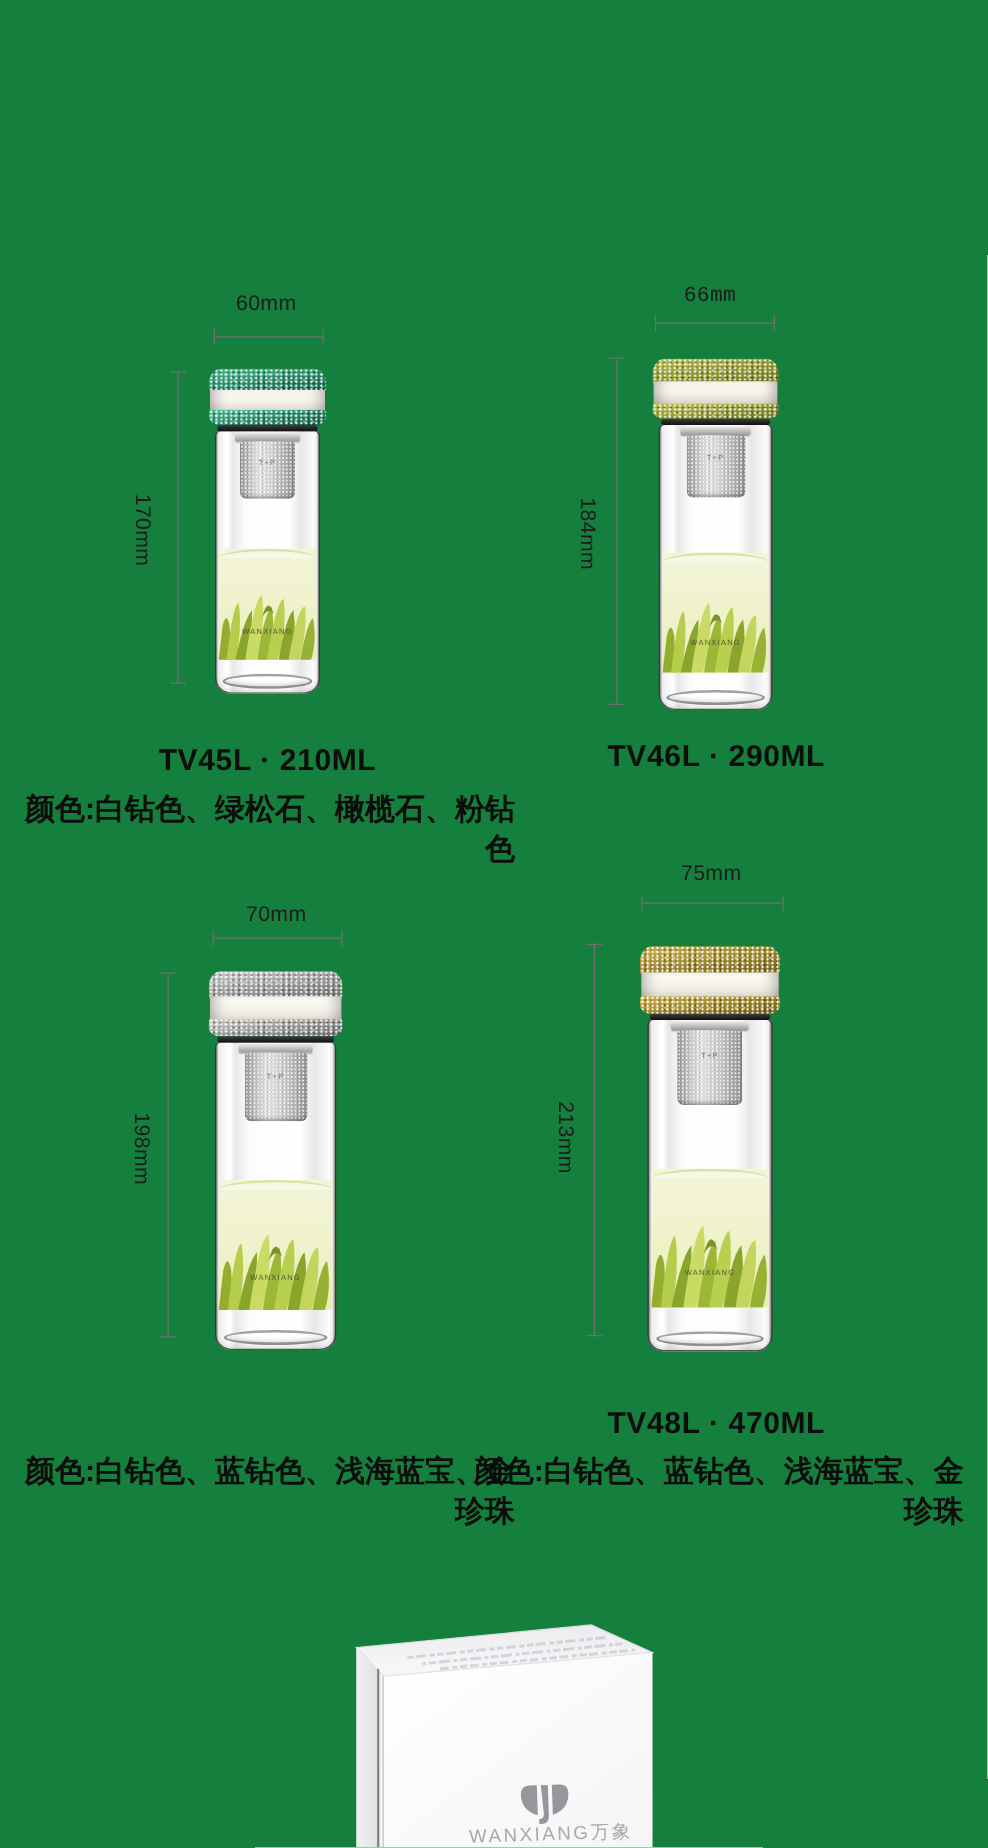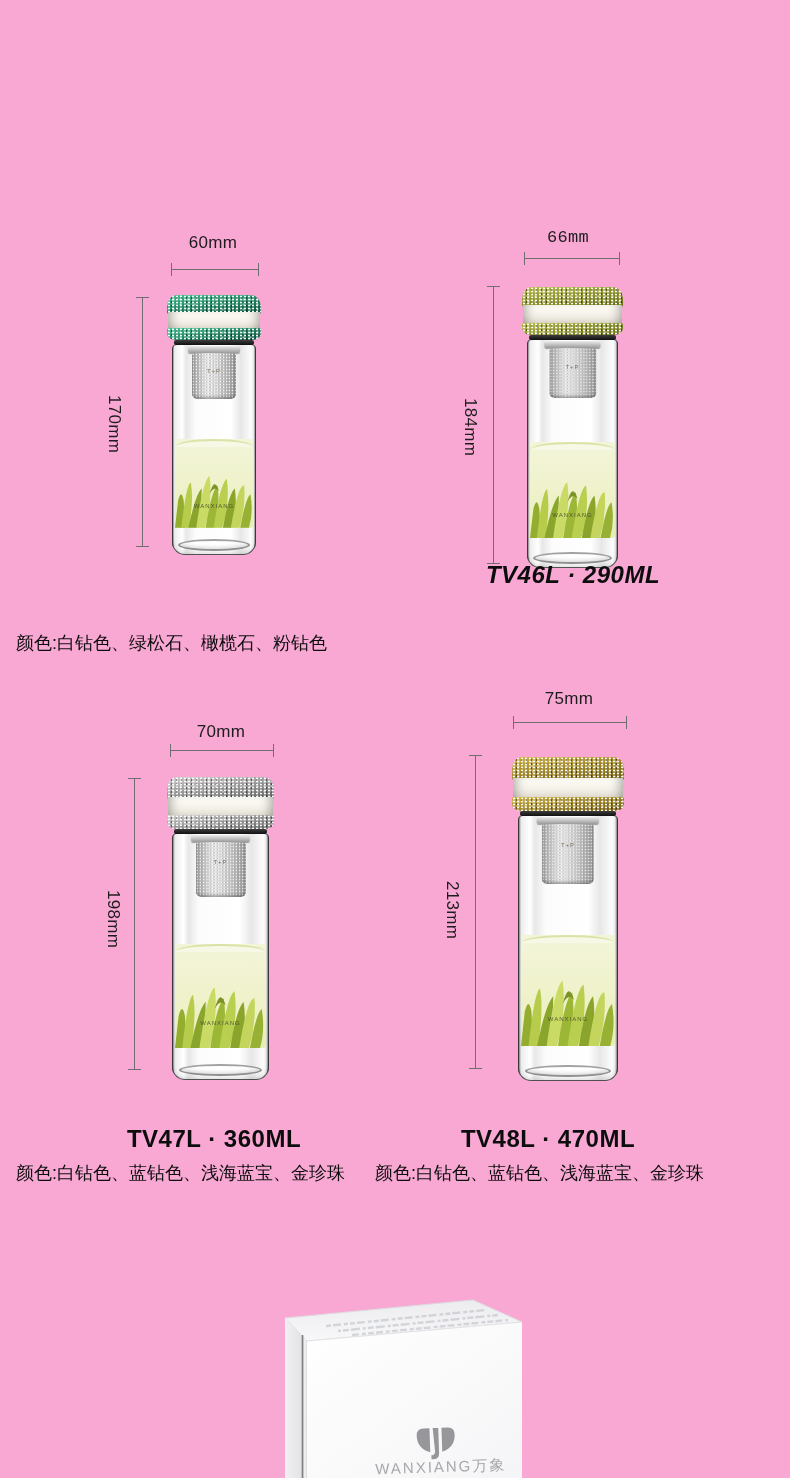--- a/index.html
+++ b/index.html
@@ -1,17 +1,17 @@
 <!DOCTYPE html>
 <html><head>
 <meta charset="utf-8">
 <style>
   html,body{margin:0;padding:0;background:#fff;}
   .page{
-    position:relative; width:790px; height:1478px; background:#f9a8d4;
+    position:relative; width:790px; height:1478px; background:#15803d;
     overflow:hidden; font-family:"Liberation Sans",sans-serif; color:#111;
   }
 
   
   .dim-label-h{
     position:absolute; width:110px; height:22px; line-height:22px;
     text-align:center; font-size:17px; color:#1c1c1c; letter-spacing:.3px;
   }
   .dim-label-v{
     position:absolute; width:96px; height:20px; line-height:20px;
@@ -34,22 +34,22 @@
     content:''; position:absolute; top:0; bottom:0; left:6px;
     border-left:1px solid #6f6f6f;
   }
 
   
   .product-title{
     position:absolute; width:300px; text-align:center;
     font-size:24px; font-weight:bold; letter-spacing:.5px; color:#0d0d0d;
   }
   .product-colors{
-    position:absolute; width:396px; text-align:left;
-    font-size:18px; font-weight:normal; color:#0d0d0d;
+    position:absolute; width:396px; text-align:right;
+    font-size:24px; font-weight:bold; color:#0d0d0d;
   }
 
   
   .bottle{ position:absolute; }
   .cap{ position:absolute; top:0; left:0; right:0; height:var(--capH); z-index:3; }
   .sparkle{
     background-image:
       radial-gradient(circle, rgba(255,255,255,.95) .5px, transparent 1.4px),
       radial-gradient(circle, rgba(0,0,0,.45) .5px, transparent 1.2px),
       radial-gradient(circle, rgba(255,255,255,.5) .6px, transparent 1.6px),
@@ -169,20 +169,21 @@
         <path d="M61 36 Q68 14 76 10 Q80 24 72 36 Z" fill="#8aa42c"></path>
         <path d="M71 36 Q80 8 88 8 Q90 22 82 36 Z" fill="#c3d55c"></path>
         <path d="M83 36 Q90 16 96 14 Q100 26 94 36 Z" fill="#97b134"></path>
         <path d="M44 14 Q50 2 56 12 Q50 8 44 14 Z" fill="#7c9427"></path>
       </svg>
       <div class="bottle-brand">WANXIANG</div>
       <div class="foot"></div>
     </div>
   </div>
 
+  <div class="product-title" style="left:64px;top:595px;">TV45L · 210ML</div>
   <div class="product-colors" style="left:16px;top:631px;">颜色:白钻色、绿松石、橄榄石、粉钻色</div>
 
   <div class="dim-label-h" style="left:513px;top:227px;font-family:Liberation Mono, monospace;">66mm</div>
   <div class="hdim" style="left:524px;top:252px;width:94px;"></div>
   <div class="vdim" style="left:487px;top:286px;height:276px;"></div>
   <div class="dim-label-v" style="left:422px;top:417px;">184mm</div>
 
   <div class="bottle" style="left: 522px; top: 287px; width: 101px; height: 281px; --capH: 48px; --capA: #b8bc45; --capB: #6e7414;">
     <div class="cap">
       <div class="cap-top sparkle"></div>
@@ -208,21 +209,21 @@
         <path d="M61 36 Q68 14 76 10 Q80 24 72 36 Z" fill="#8aa42c"></path>
         <path d="M71 36 Q80 8 88 8 Q90 22 82 36 Z" fill="#c3d55c"></path>
         <path d="M83 36 Q90 16 96 14 Q100 26 94 36 Z" fill="#97b134"></path>
         <path d="M44 14 Q50 2 56 12 Q50 8 44 14 Z" fill="#7c9427"></path>
       </svg>
       <div class="bottle-brand">WANXIANG</div>
       <div class="foot"></div>
     </div>
   </div>
 
-  <div class="product-title" style="left:423px;top:561px;font-style:italic;">TV46L · 290ML</div>
+  <div class="product-title" style="left:423px;top:592px;">TV46L · 290ML</div>
 
   <div class="dim-label-h" style="left:166px;top:721px;">70mm</div>
   <div class="hdim" style="left:170px;top:744px;width:102px;"></div>
   <div class="vdim" style="left:128px;top:778px;height:290px;"></div>
   <div class="dim-label-v" style="left:65px;top:909px;">198mm</div>
 
   <div class="bottle" style="left: 167px; top: 777px; width: 107px; height: 303px; --capH: 52px; --capA: #cfcfcf; --capB: #6e6e6e;">
     <div class="cap">
       <div class="cap-top sparkle"></div>
       <div class="cap-band"></div>
@@ -247,21 +248,20 @@
         <path d="M61 36 Q68 14 76 10 Q80 24 72 36 Z" fill="#8aa42c"></path>
         <path d="M71 36 Q80 8 88 8 Q90 22 82 36 Z" fill="#c3d55c"></path>
         <path d="M83 36 Q90 16 96 14 Q100 26 94 36 Z" fill="#97b134"></path>
         <path d="M44 14 Q50 2 56 12 Q50 8 44 14 Z" fill="#7c9427"></path>
       </svg>
       <div class="bottle-brand">WANXIANG</div>
       <div class="foot"></div>
     </div>
   </div>
 
-  <div class="product-title" style="left:64px;top:1125px;">TV47L · 360ML</div>
   <div class="product-colors" style="left:16px;top:1161px;">颜色:白钻色、蓝钻色、浅海蓝宝、金珍珠</div>
 
   <div class="dim-label-h" style="left:514px;top:688px;">75mm</div>
   <div class="hdim" style="left:513px;top:716px;width:112px;"></div>
   <div class="vdim" style="left:469px;top:755px;height:312px;"></div>
   <div class="dim-label-v" style="left:404px;top:900px;">213mm</div>
 
   <div class="bottle" style="left: 512px; top: 757px; width: 112px; height: 324px; --capH: 54px; --capA: #d3b445; --capB: #7a6410;">
     <div class="cap">
       <div class="cap-top sparkle"></div>
@@ -287,21 +287,21 @@
         <path d="M61 36 Q68 14 76 10 Q80 24 72 36 Z" fill="#8aa42c"></path>
         <path d="M71 36 Q80 8 88 8 Q90 22 82 36 Z" fill="#c3d55c"></path>
         <path d="M83 36 Q90 16 96 14 Q100 26 94 36 Z" fill="#97b134"></path>
         <path d="M44 14 Q50 2 56 12 Q50 8 44 14 Z" fill="#7c9427"></path>
       </svg>
       <div class="bottle-brand">WANXIANG</div>
       <div class="foot"></div>
     </div>
   </div>
 
-  <div class="product-title" style="left:398px;top:1125px;">TV48L · 470ML</div>
+  <div class="product-title" style="left:423px;top:1125px;">TV48L · 470ML</div>
   <div class="product-colors" style="left:375px;top:1161px;">颜色:白钻色、蓝钻色、浅海蓝宝、金珍珠</div>
 
   <div class="box-wrap">
     <svg width="250" height="183" viewBox="0 0 250 183">
       <defs>
         <linearGradient id="gLeft" x1="0" y1="0" x2="1" y2="0">
           <stop offset="0" stop-color="#f1f1f3"></stop>
             <stop offset="1" stop-color="#dedee1"></stop>
         </linearGradient>
         <linearGradient id="gFront" x1="0" y1="0" x2="1" y2="1">

